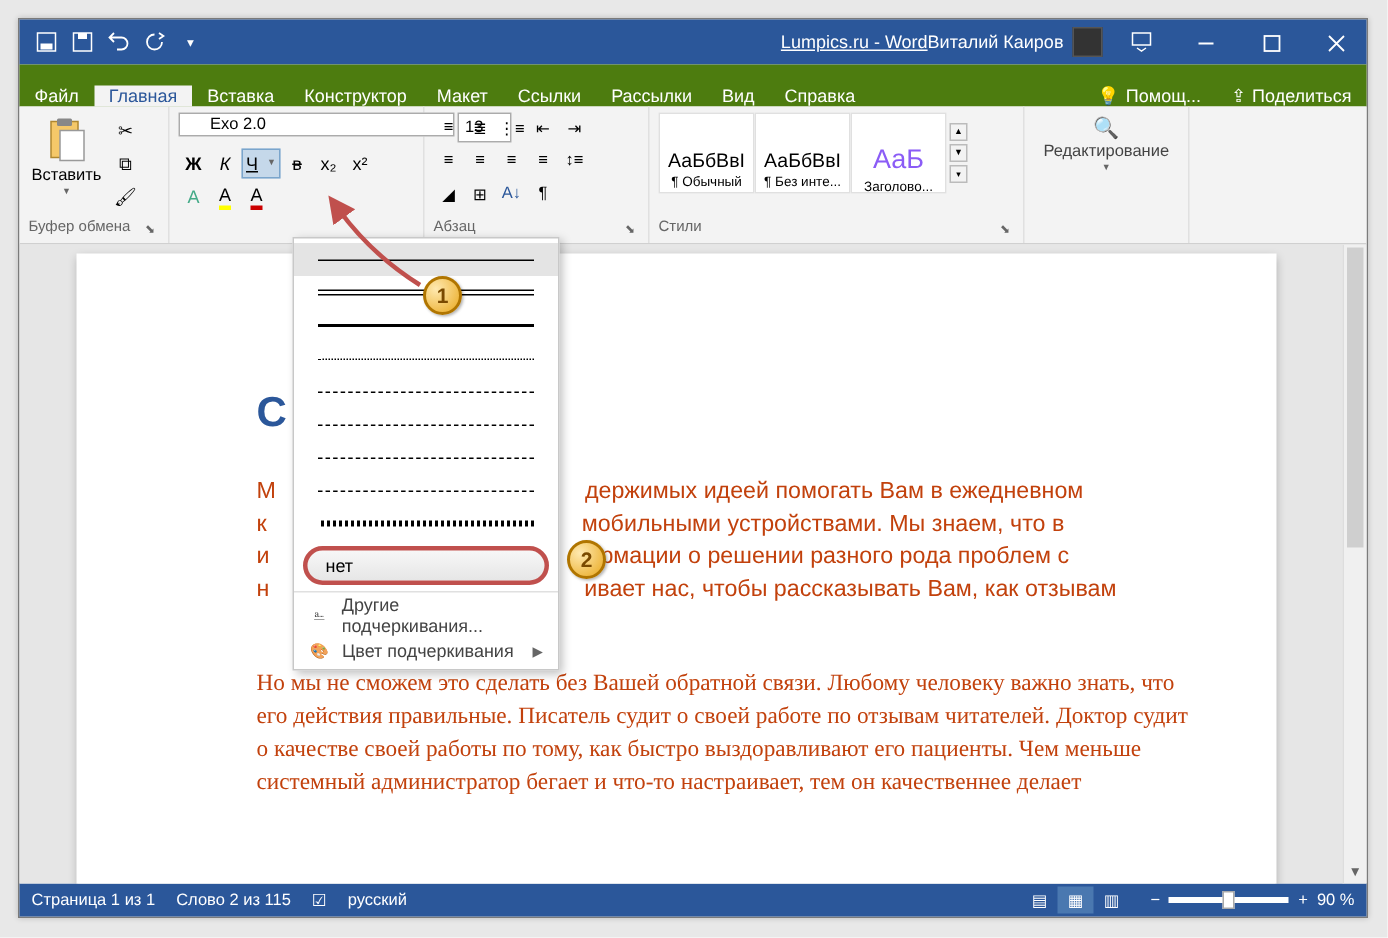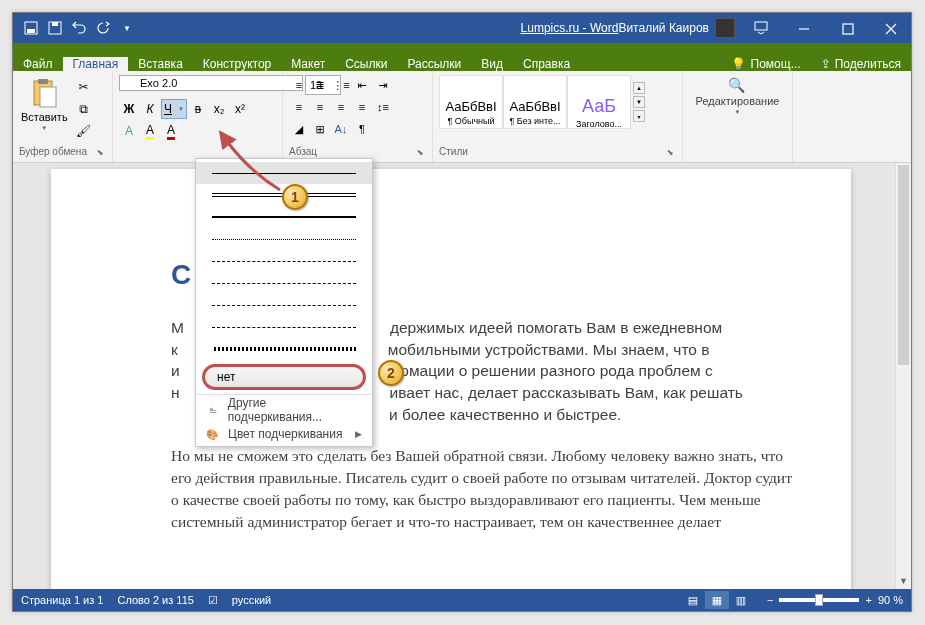--- a/index.html
+++ b/index.html
@@ -40,21 +40,21 @@
 .style-item { width: 64px; height: 54px; border: 1px solid #e0e0e0; background: #fff; display: flex; flex-direction: column; align-items: center; justify-content: center; font-size: 9px; cursor: pointer; }
 .style-preview { font-size: 13px; margin-bottom: 2px; margin-top: 21px; }
 .style-item.heading .style-preview { font-size: 18px; color: #8b5cf6; text-align: center; }
 .style-more { width: 16px; display: flex; flex-direction: column; justify-content: center; gap: 2px; padding-left: 2px; }
 .style-more span { width: 12px; height: 12px; border: 1px solid #bbb; font-size: 6px; display: flex; align-items: center; justify-content: center; cursor: pointer; }
 .edit-group { width: 110px; display: flex; flex-direction: column; align-items: center; justify-content: flex-start; padding-top: 6px; }
 .edit-btn { display: flex; flex-direction: column; align-items: center; gap: 2px; cursor: pointer; font-size: 11px; color: #444; }
 .docarea { flex: 1; background: #e6e6e6; position: relative; overflow: hidden; }
 .page { position: absolute; top: 6px; left: 38px; width: 800px; min-height: 900px; background: #fff; box-shadow: 0 2px 6px rgba(0,0,0,0.25); padding: 90px 50px 40px 120px; }
 .doc-heading { font-size: 28px; font-weight: bold; color: #2b579a; margin-bottom: 26px; font-family: Arial, sans-serif; }
-.doc-para { font-size: 15.5px; line-height: 1.4; margin-bottom: 20px; font-family: "Times New Roman", serif; color: #404040; }
+.doc-para { font-size: 15.5px; line-height: 1.4; margin-bottom: 20px; font-family: "Times New Roman", serif; color: #c2410c; }
 .statusbar { height: 22px; background: #2b579a; color: #fff; display: flex; align-items: center; font-size: 11px; padding: 0 8px; gap: 14px; }
 .statusbar .spacer { flex: 1; }
 .view-btns { display: flex; gap: 0; }
 .view-btn { width: 24px; height: 18px; display: inline-flex; align-items: center; justify-content: center; cursor: pointer; }
 .view-btn.active { background: #4a78b0; }
 .zoom { display: flex; align-items: center; gap: 6px; }
 .zoom-slider { width: 80px; height: 4px; background: #fff; position: relative; }
 .zoom-slider .thumb { position: absolute; width: 8px; height: 12px; background: #fff; border: 1px solid #aaa; top: -4px; left: 36px; }
 
 
@@ -285,22 +285,22 @@
     </div>
   </div>
 
   <div class="docarea">
     <div class="page">
       <div class="doc-heading">С</div>
       <p class="doc-para">
         <span>М</span><span style="display:inline-block;width:206px;"></span><span>держимых идеей помогать Вам в ежедневном</span><br>
         <span>к</span><span style="display:inline-block;width:210px;"></span><span>мобильными устройствами. Мы знаем, что в</span><br>
         <span>и</span><span style="display:inline-block;width:212px;"></span><span>ормации о решении разного рода проблем с</span><br>
-        <span>н</span><span style="display:inline-block;width:210px;"></span><span>ивает нас, делает рассказывать Вам, как решать</span><br>
-        <span style="display:inline-block;width:218px;"></span><span>и более качественно и быстрее.</span>
+        <span>н</span><span style="display:inline-block;width:210px;"></span><span>ивает нас, чтобы рассказывать Вам, как отзывам</span><br>
+        <span style="display:inline-block;width:218px;"></span>
       </p>
       <p class="doc-para">Но мы не сможем это сделать без Вашей обратной связи. Любому человеку важно знать, что его действия правильные. Писатель судит о своей работе по отзывам читателей. Доктор судит о качестве своей работы по тому, как быстро выздоравливают его пациенты. Чем меньше системный администратор бегает и что-то настраивает, тем он качественнее делает</p>
     </div>
     <div class="scrollbar-v">
       <div class="sbbtn">▲</div>
       <div class="sbthumb"></div>
       <div class="sbbtn down">▼</div>
     </div>
   </div>
 

